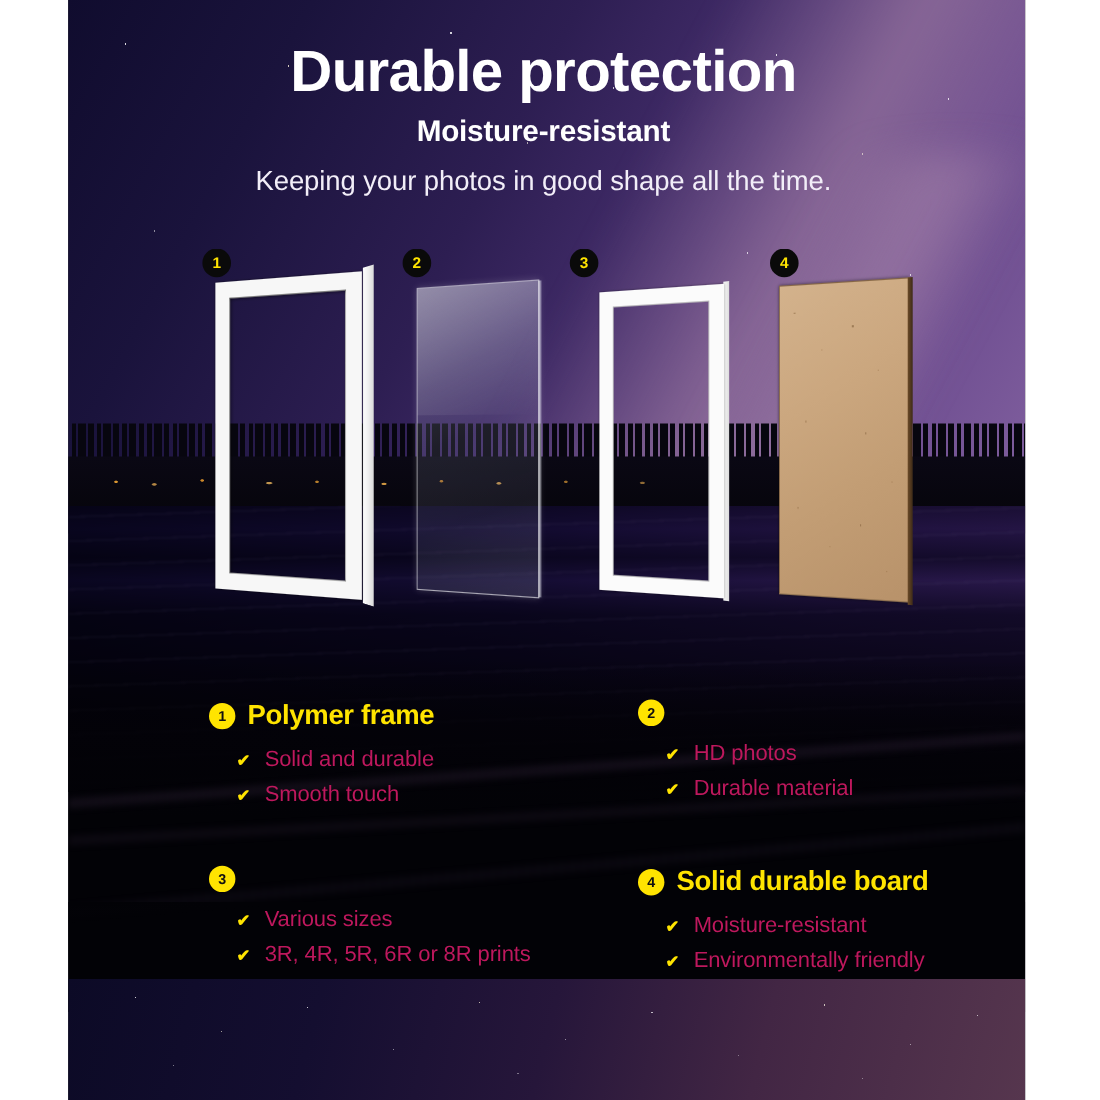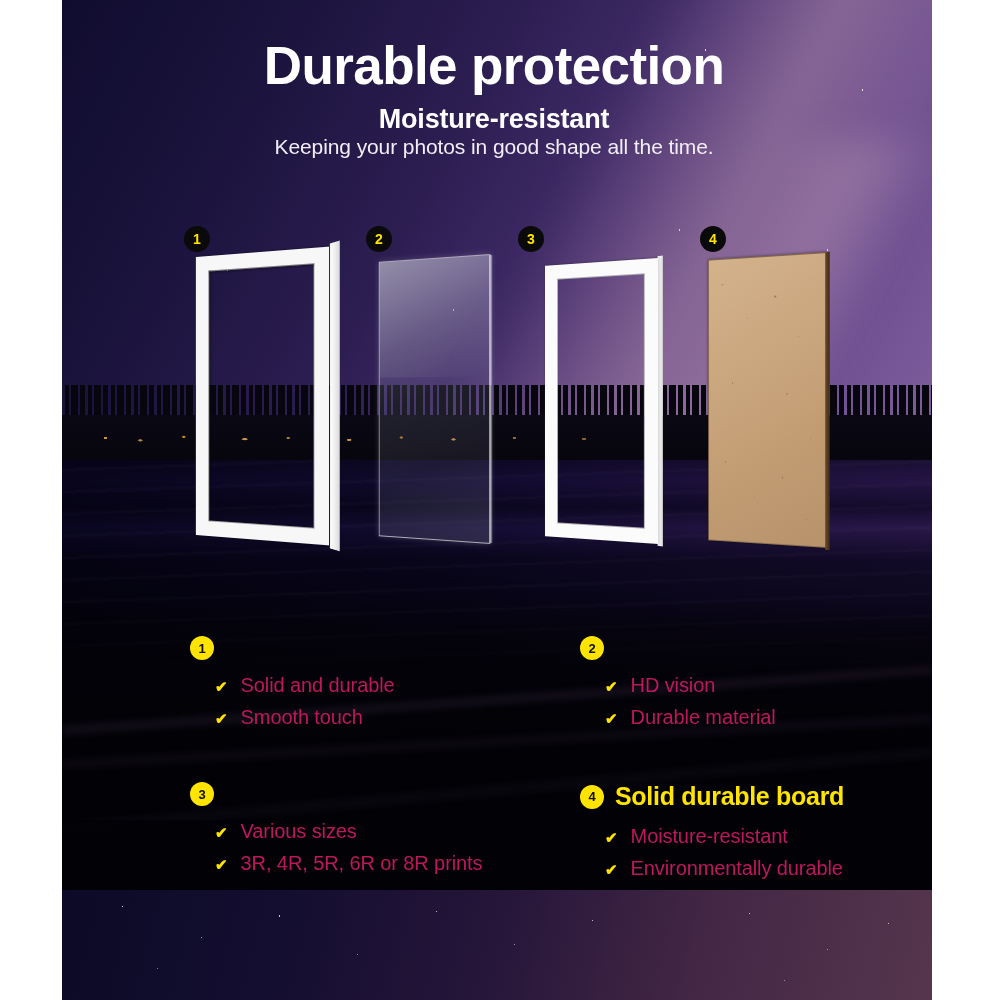--- a/index.html
+++ b/index.html
@@ -245,22 +245,22 @@
     line-height: 1.05;
   }
   .subtitle {
     margin-top: 10px;
     font-size: 27px;
     font-weight: bold;
     color: #ffffff;
     letter-spacing: -0.2px;
   }
   .tagline {
-    margin-top: 0;
-    font-size: 21px;
+    margin-top: 16px;
+    font-size: 25px;
     font-weight: normal;
     color: #f2eef8;
     letter-spacing: -0.1px;
   }
 
   
   .parts { position: absolute; left: 0; top: 0; width: 1000px; height: 640px; z-index: 20; }
 
   .badge-top {
     position: absolute;
@@ -503,41 +503,42 @@
     </div>
 
   </div>
 
   <div class="features">
 
     <div class="feature-row">
       <div class="feature-col left">
         <div class="feature-head">
           <div class="badge-list">1</div>
+          <div class="feature-title">Polymer frame</div>
         </div>
         <div class="bullets">
           <div class="bullet">
             <span class="tick">✔</span>
             <span class="bullet-text">Solid and durable</span>
           </div>
           <div class="bullet">
             <span class="tick">✔</span>
             <span class="bullet-text">Smooth touch</span>
           </div>
         </div>
       </div>
 
       <div class="feature-col right">
         <div class="feature-head">
           <div class="badge-list">2</div>
         </div>
         <div class="bullets">
           <div class="bullet">
             <span class="tick">✔</span>
-            <span class="bullet-text">HD vision</span>
+            <span class="bullet-text">HD photos</span>
           </div>
           <div class="bullet">
             <span class="tick">✔</span>
             <span class="bullet-text">Durable material</span>
           </div>
         </div>
       </div>
     </div>
 
     <div class="spacer"></div>
@@ -564,21 +565,21 @@
           <div class="badge-list">4</div>
           <div class="feature-title">Solid durable board</div>
         </div>
         <div class="bullets">
           <div class="bullet">
             <span class="tick">✔</span>
             <span class="bullet-text">Moisture-resistant</span>
           </div>
           <div class="bullet">
             <span class="tick">✔</span>
-            <span class="bullet-text">Environmentally durable</span>
+            <span class="bullet-text">Environmentally friendly</span>
           </div>
         </div>
       </div>
     </div>
 
   </div>
 
 </div>
 
 </body></html>

